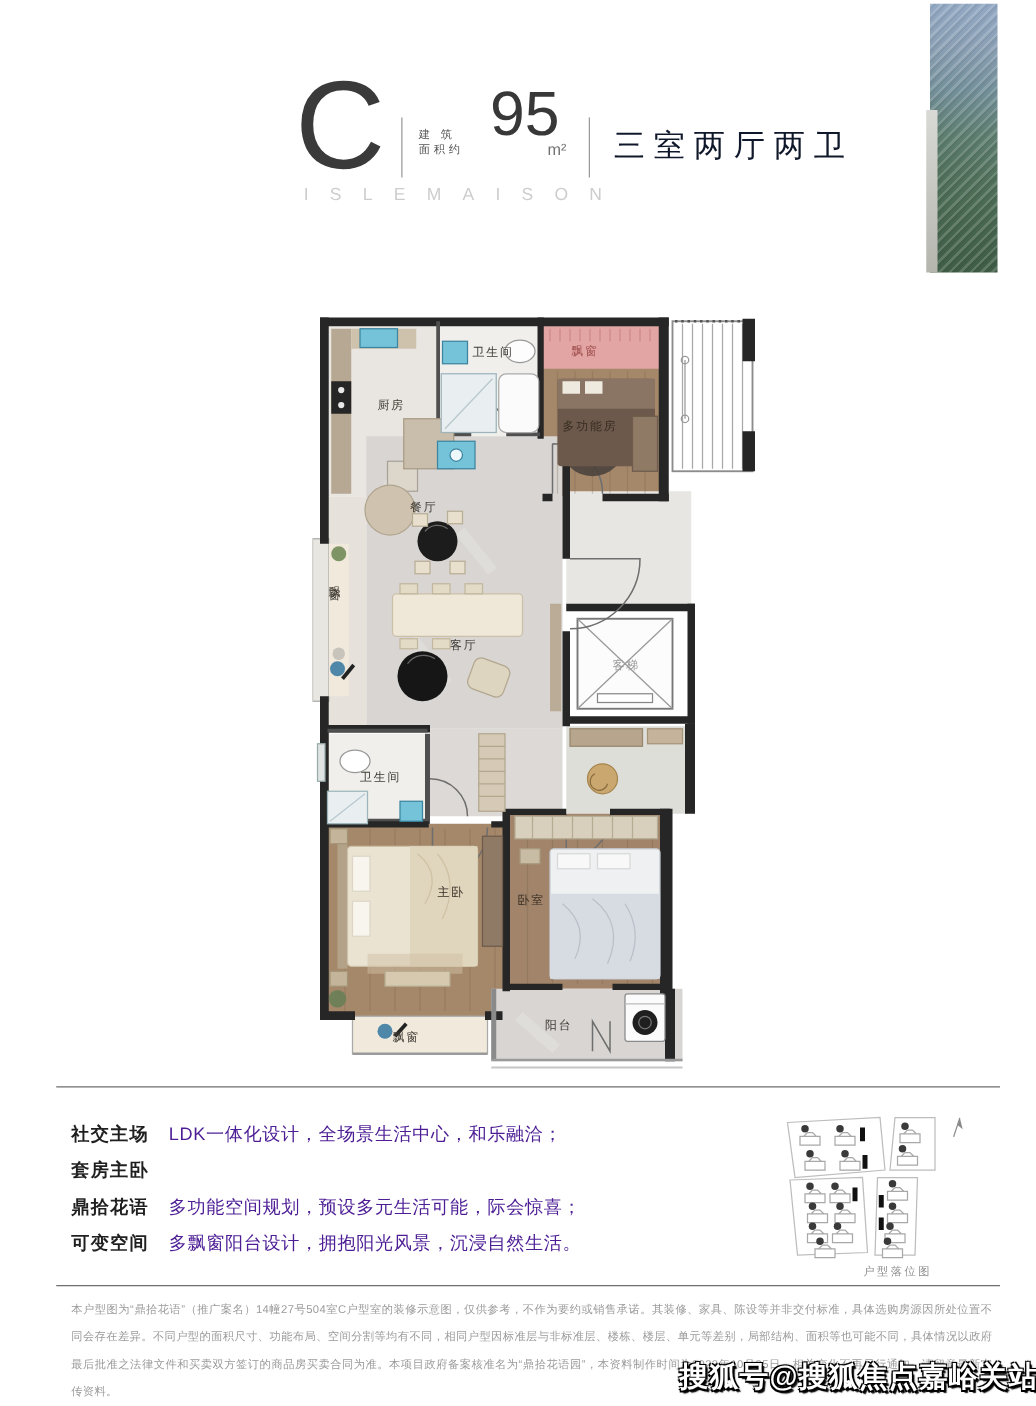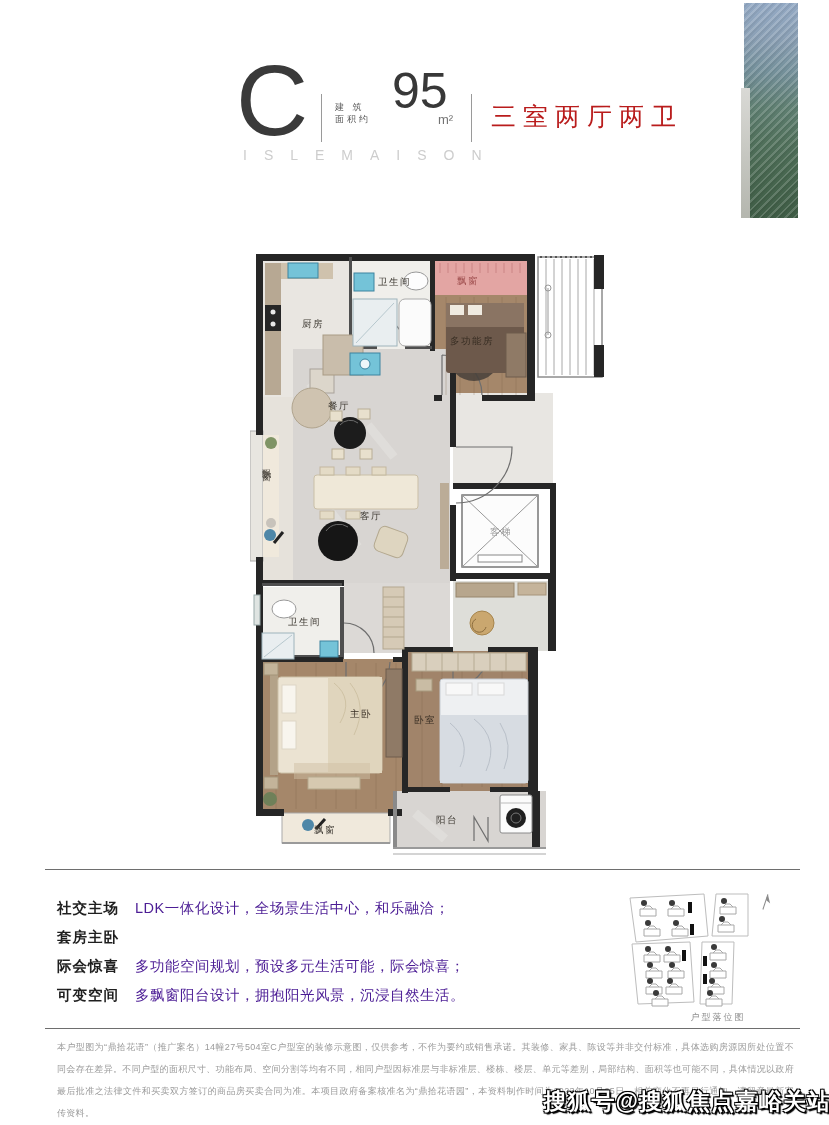--- a/index.html
+++ b/index.html
@@ -9,21 +9,21 @@
   .unit-letter{position:absolute;left:236px;top:50px;font-size:100px;font-weight:200;
         color:#3a3a3a;line-height:1;}
   .hbar{position:absolute;width:1px;height:48px;background:#9a9a9a;}
   .hbar1{left:321px;top:94px;}
   .hbar2{left:471px;top:94px;}
   .area-prefix{position:absolute;left:335px;top:101px;font-size:9px;color:#555;
         line-height:12px;letter-spacing:3px;white-space:pre;}
   .area-value{position:absolute;left:364px;top:66px;font-size:50px;font-weight:400;
         color:#383838;line-height:1;margin-left:28px;}
   .area-unit{position:absolute;left:438px;top:112px;font-size:13px;color:#737373;}
-  .layout-desc{position:absolute;left:491px;top:100px;font-size:25px;color:#b91c1c;
+  .layout-desc{position:absolute;left:491px;top:100px;font-size:25px;color:#0f172a;
         letter-spacing:7px;}
   .brand{position:absolute;left:243px;top:147px;font-size:14px;color:#cdcdcd;
         letter-spacing:17px;}
   
   .glass{position:absolute;left:744px;top:3px;width:54px;height:215px;
         background:linear-gradient(180deg,#93a9c4 0%,#8ba0b5 16%,#74909a 32%,
           #5f7f72 48%,#51715c 64%,#486750 80%,#3f5d46 100%);}
   .glass::after{content:"";position:absolute;inset:0;
         background:repeating-linear-gradient(135deg,rgba(255,255,255,.16) 0 2px,
           rgba(0,0,0,.05) 2px 4px,transparent 4px 6px);}
@@ -33,21 +33,21 @@
   .plan{position:absolute;left:250px;top:243px;width:362px;height:618px;}
   .plan text{font-family:"Liberation Sans",sans-serif;fill:#3e3a33;font-size:9.5px;
         letter-spacing:1.5px;}
   .plan text.lite{fill:#9a9a9a;}
   .plan text.pink{fill:#a05050;}
   .plan text.onwood{fill:#362c22;}
   
   .divider{position:absolute;left:45px;width:755px;height:1px;background:#6e6e6e;}
   .div1{top:869px;} .div2{top:1028px;}
   .features{position:absolute;left:57px;top:899px;}
-  .feat-row{display:flex;align-items:flex-start;margin-bottom:11px;height:18px;}
+  .feat-row{display:flex;align-items:flex-end;margin-bottom:11px;height:18px;}
   .feat-label{font-size:14.5px;font-weight:bold;color:#1f1f1f;letter-spacing:1px;
         width:78px;flex:none;}
   .feat-desc{font-size:14.5px;color:#4c1d95;letter-spacing:.5px;}
   
   .sitemap{position:absolute;left:616px;top:884px;}
   .sitemap text{font-size:9px;fill:#8f8f8f;letter-spacing:2px;}
   
   .disclaimer{position:absolute;left:57px;top:1036px;width:737px;font-size:9px;
         line-height:22px;color:#9b9b9b;text-align:justify;letter-spacing:.3px;}
   .watermark{position:absolute;right:-2px;top:1086px;font-size:23px;font-weight:bold;
@@ -341,21 +341,21 @@
 
   <div class="features">
     <div class="feat-row">
       <span class="feat-label">社交主场</span>
       <span class="feat-desc">LDK一体化设计，全场景生活中心，和乐融洽；</span>
     </div>
     <div class="feat-row">
       <span class="feat-label">套房主卧</span>
     </div>
     <div class="feat-row">
-      <span class="feat-label">际会惊喜</span>
+      <span class="feat-label">鼎拾花语</span>
       <span class="feat-desc">多功能空间规划，预设多元生活可能，际会惊喜；</span>
     </div>
     <div class="feat-row">
       <span class="feat-label">可变空间</span>
       <span class="feat-desc">多飘窗阳台设计，拥抱阳光风景，沉浸自然生活。</span>
     </div>
   </div>
 
   <svg class="sitemap" width="190" height="150" viewBox="0 0 190 150">
     <g fill="#ffffff" stroke="#bdbdbd" stroke-width="1">

